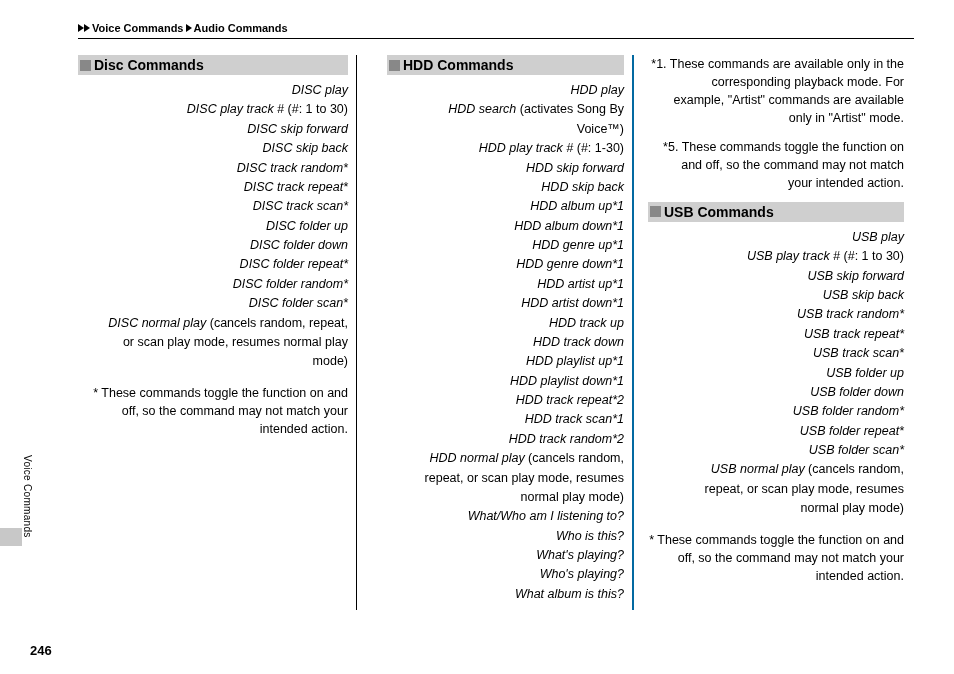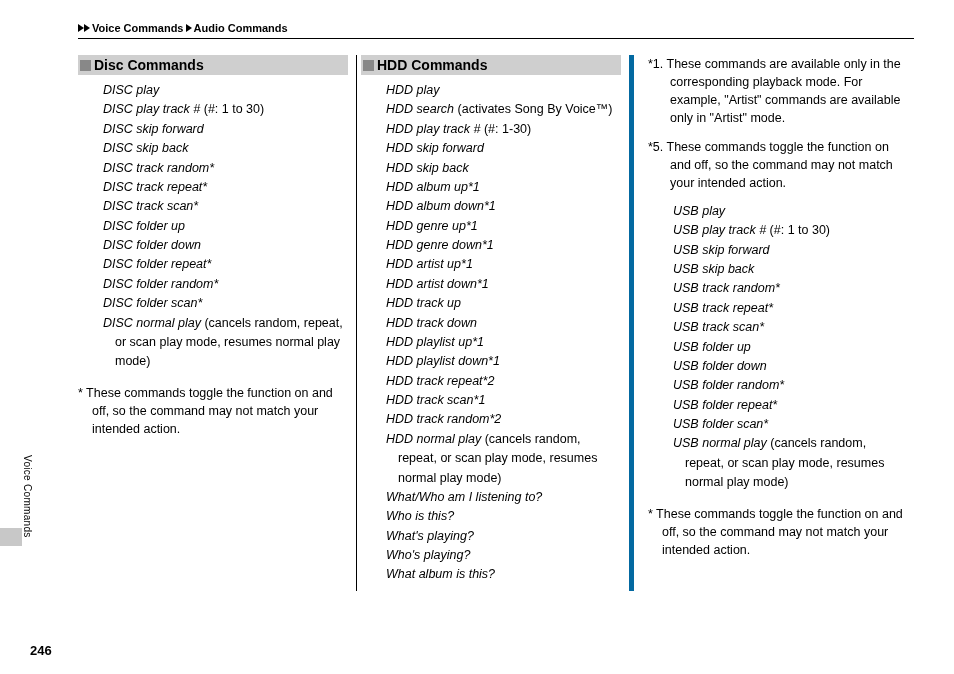--- a/index.html
+++ b/index.html
@@ -45,25 +45,26 @@
   }
   .columns {
     display: flex;
     gap: 0;
   }
   .col {
     width: 278px;
     padding: 0 8px 0 0;
     box-sizing: border-box;
     position: relative;
+    text-align: right;
   }
   .col.mid {
     border-left: 1px solid #000;
-    border-right: 5px solid #0369a1;
-    padding-left: 4px;
+    border-right: 2px solid #0369a1;
+    padding-left: 30px;
     padding-right: 8px;
   }
   .col.right {
     padding-left: 14px;
   }
   .section-heading {
     background: #cfcfcf;
     font-weight: bold;
     font-size: 14px;
     padding: 2px 2px;
@@ -210,20 +211,24 @@
           <li>Who's playing?</li>
           <li>What album is this?</li>
         </ul>
     </div>
 
     <div class="col right">
       <p class="note">*1. These commands are available only in the corresponding playback mode. For example, "Artist" commands are available only in "Artist" mode.</p>
       <p class="note">*5. These commands toggle the function on and off, so the command may not match your intended action.</p>
 
       <div class="usb-section">
+        <div class="section-heading">
+          <span class="sq"></span>
+          <span>USB Commands</span>
+        </div>
         <ul class="cmd-list">
             <li>USB play</li>
             <li class="wrap"><span>USB play track #</span><span class="paren"> (#: 1 to 30)</span></li>
             <li>USB skip forward</li>
             <li>USB skip back</li>
             <li>USB track random*</li>
             <li>USB track repeat*</li>
             <li>USB track scan*</li>
             <li>USB folder up</li>
             <li>USB folder down</li>

